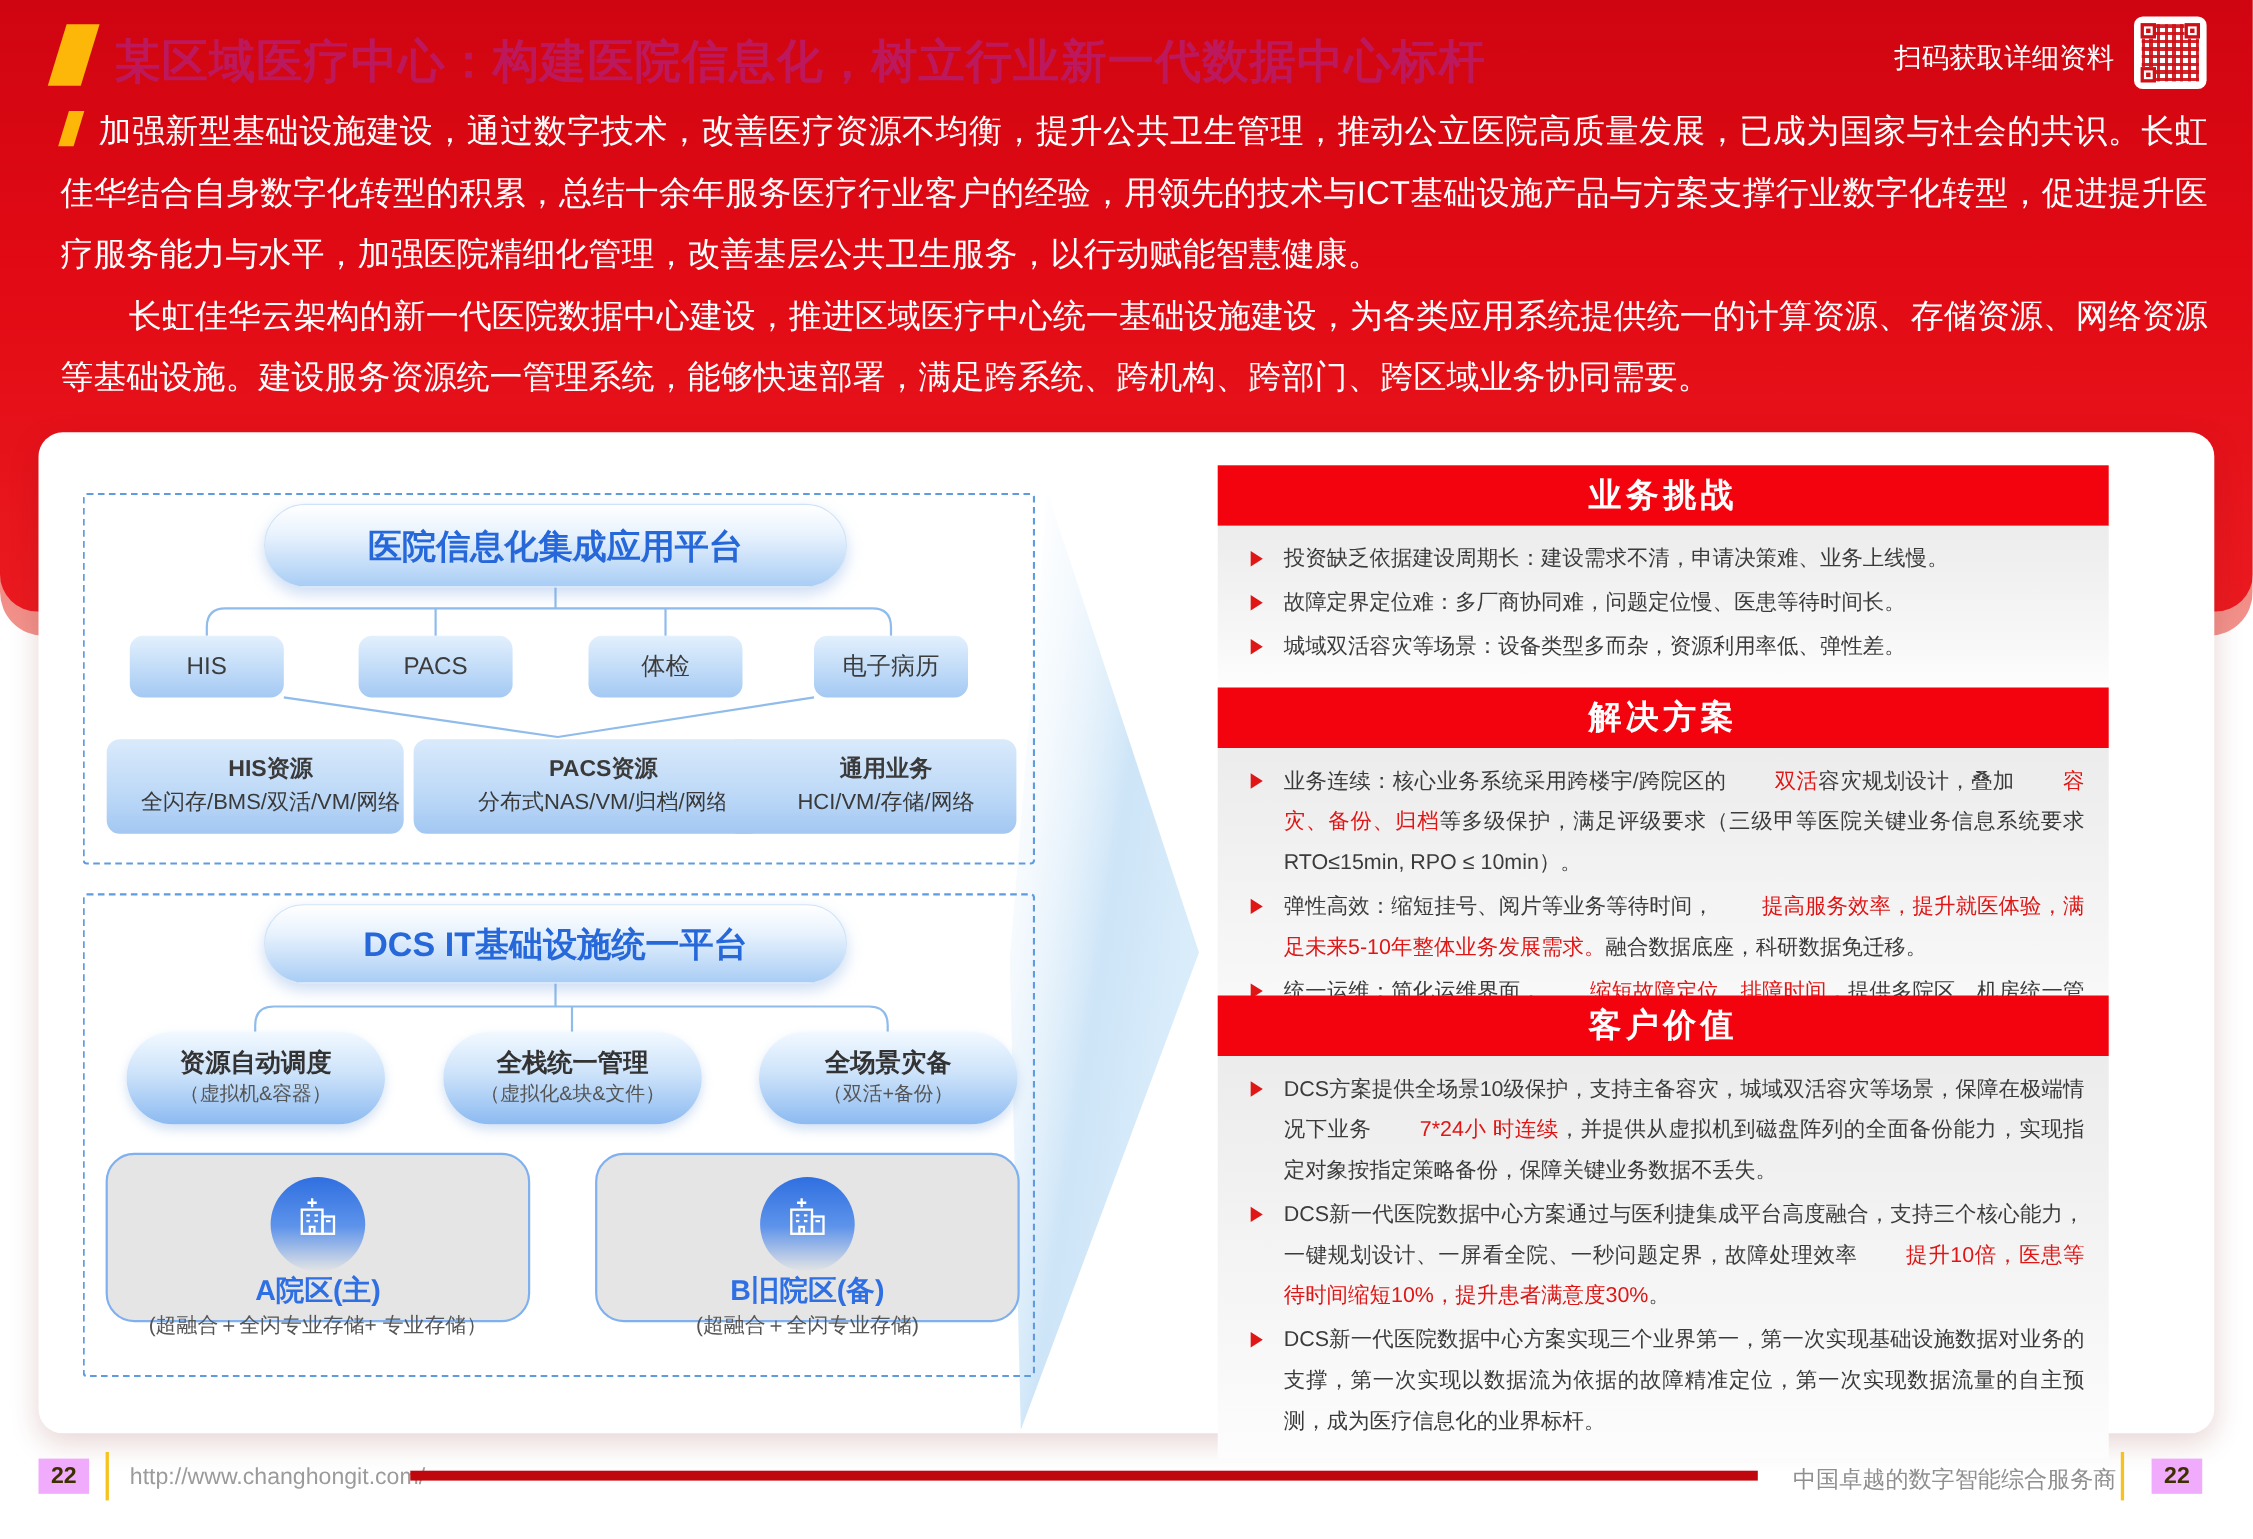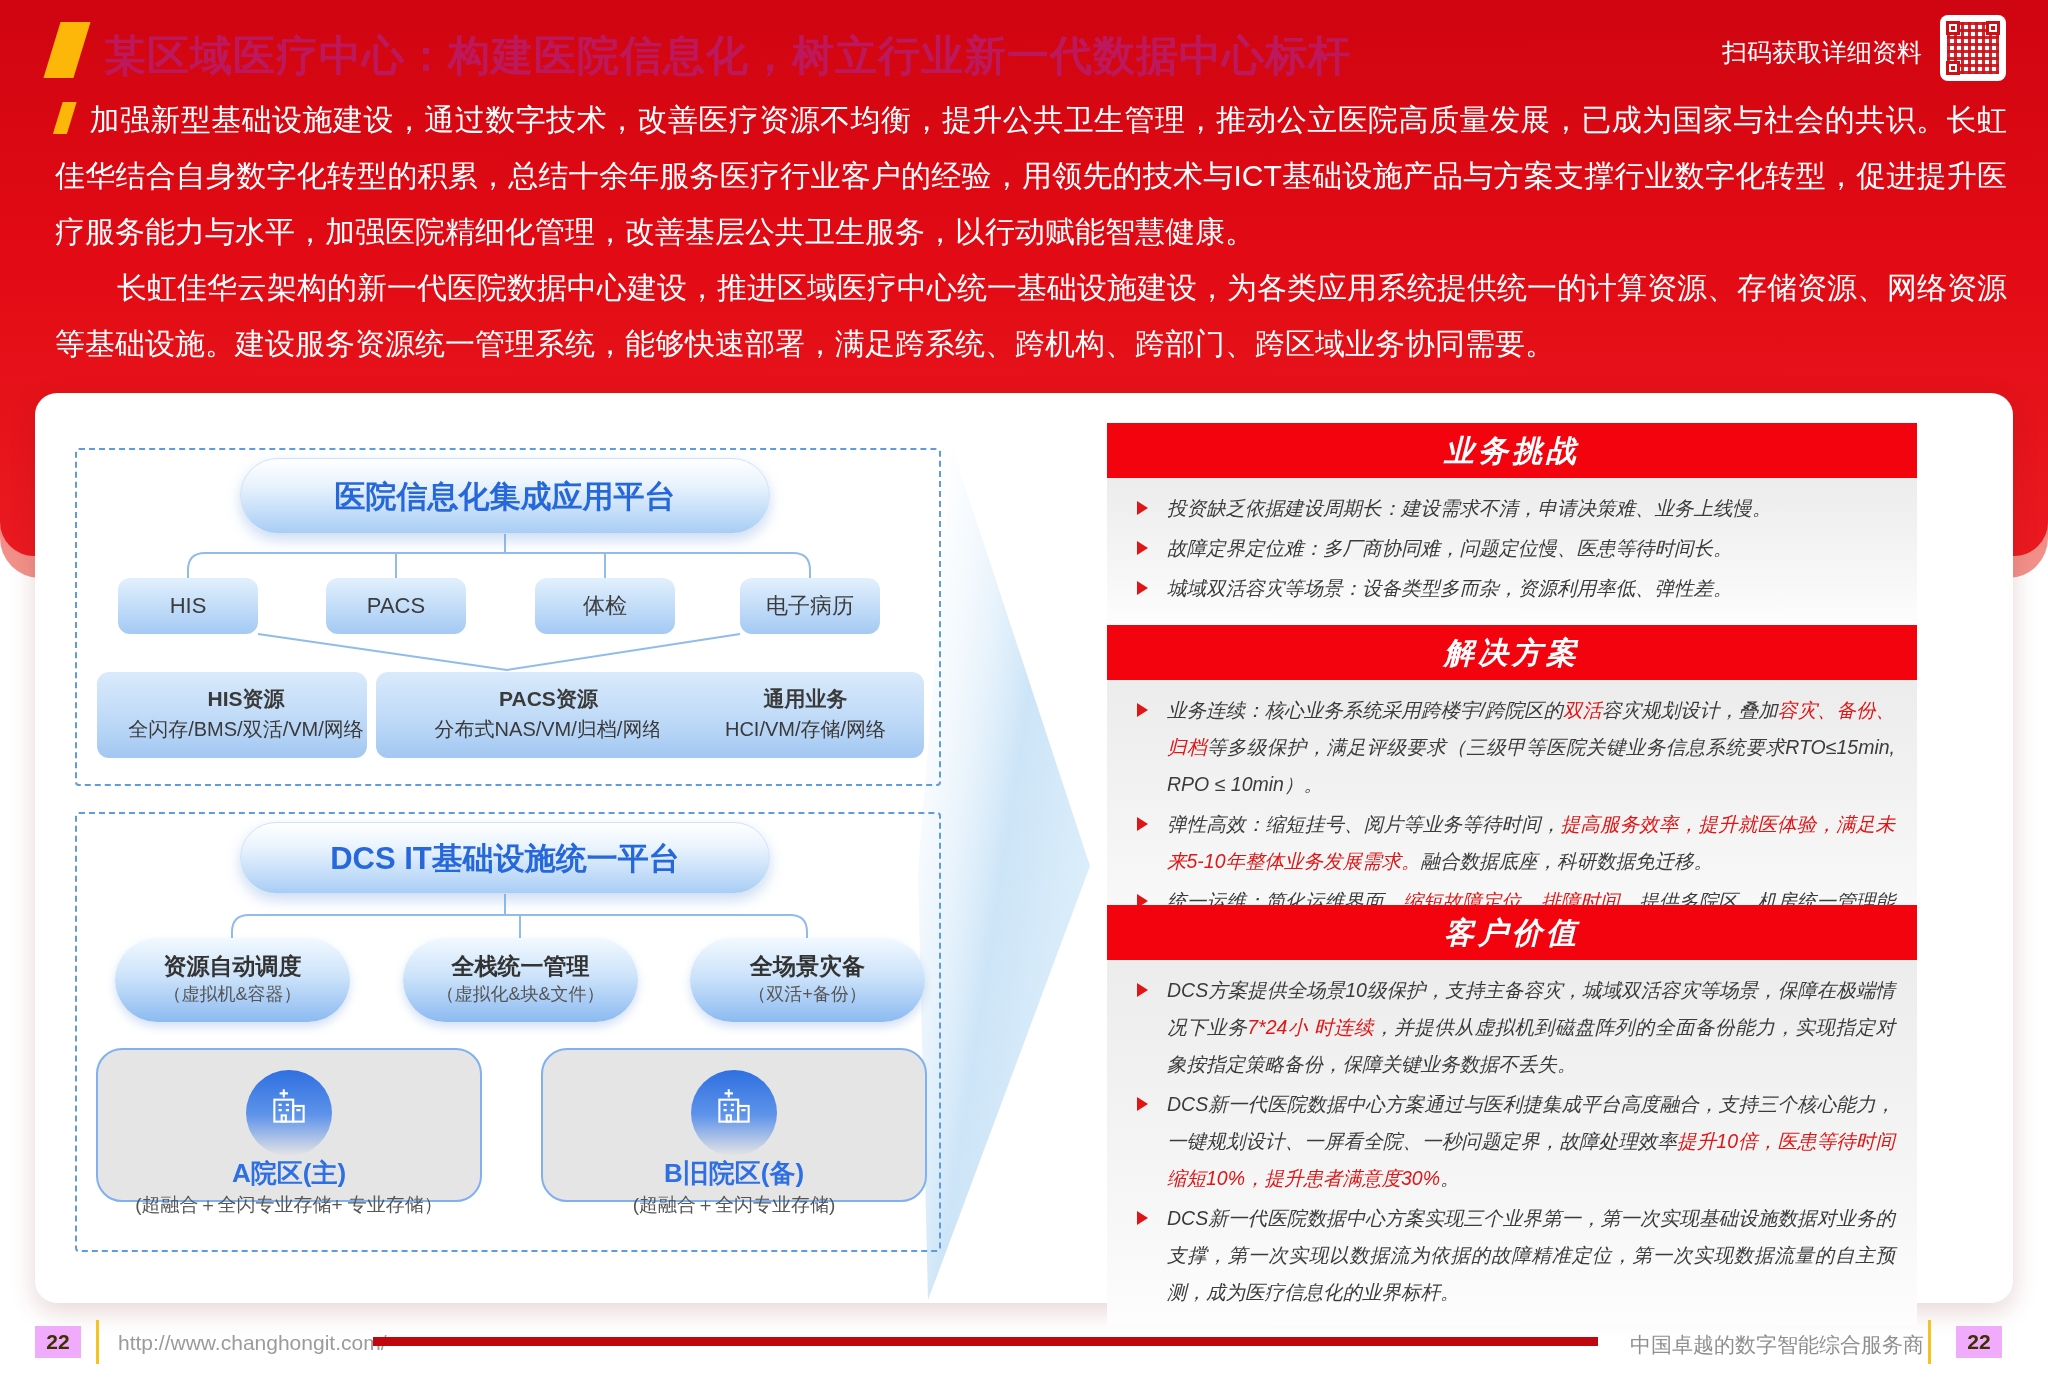--- a/index.html
+++ b/index.html
@@ -79,33 +79,33 @@
   .site-box { position:absolute; top:655px; width:386px; height:154px;
     border:2px solid #7FB0F0; border-radius:26px; background:#e5e5e5; text-align:center; }
   .site-icon { position:absolute; left:50%; top:20px; transform:translateX(-50%);
     width:86px; height:86px; border-radius:50%;
     background:linear-gradient(180deg,#2f6fe0 0%,#5d93ea 52%,rgba(200,224,250,0) 100%);
     display:flex; align-items:flex-start; justify-content:center; padding-top:14px; }
   .site-name { position:absolute; left:0; right:0; top:106px; font-size:26px; font-weight:bold; color:#2E6FE4; }
   .site-detail { position:absolute; left:0; right:0; top:142px; font-size:19px; color:#555; }
 
   
-  .right-col { position:absolute; left:1072px; top:0; width:810px; height:907px;font-style:italic; }
+  .right-col { position:absolute; left:1072px; top:0; width:810px; height:907px; }
   .sec { position:absolute; left:0; right:0; }
   .sec.s0 { top:30px; } .sec.s1 { top:232px; } .sec.s2 { top:512px; }
   .sec-bar { height:55px; line-height:55px; background:#F2030E; color:#ffffff;
     text-align:center; font-size:30px; font-weight:bold; letter-spacing:4px; }
   .sec-body { background:linear-gradient(180deg,#ececec 0%,#f7f7f7 70%,#fdfdfd 100%);
     padding:12px 22px 12px 28px; }
   .s0 .sec-body { min-height:134px; } .s1 .sec-body { min-height:213px; } .s2 .sec-body { min-height:331px; }
   .bullet { position:relative; padding-left:32px; font-size:19.5px; line-height:37px;
     color:#3b3b3b; text-align:justify; margin-bottom:3px; }
   .tri { position:absolute; left:2px; top:11px; width:0; height:0;
     border-left:11px solid #E01515; border-top:7px solid transparent; border-bottom:7px solid transparent; }
-  .red { color:#E01515; }
+  .red { color:#E01515;padding-left:44px; }
 
   
   .f-page { position:absolute; top:1326px; width:46px; height:32px; background:#f0abfc;
     color:#3d3000; font-weight:bold; font-size:21px; text-align:center; line-height:32px; }
   .f-page.left { left:35px; } .f-page.right { left:1956px; }
   .f-div { position:absolute; top:1320px; width:3px; height:44px; background:#F6C21E; }
   .f-div.left { left:96px; } .f-div.right { left:1928px; }
   .f-url { position:absolute; left:118px; top:1331px; font-size:21px; color:#9b9b9b; }
   .f-bar { position:absolute; left:373px; top:1337px; width:1225px; height:9px; background:#C1070E; }
   .f-slogan { position:absolute; left:1630px; top:1331px; font-size:21px; color:#8f8f8f; }

